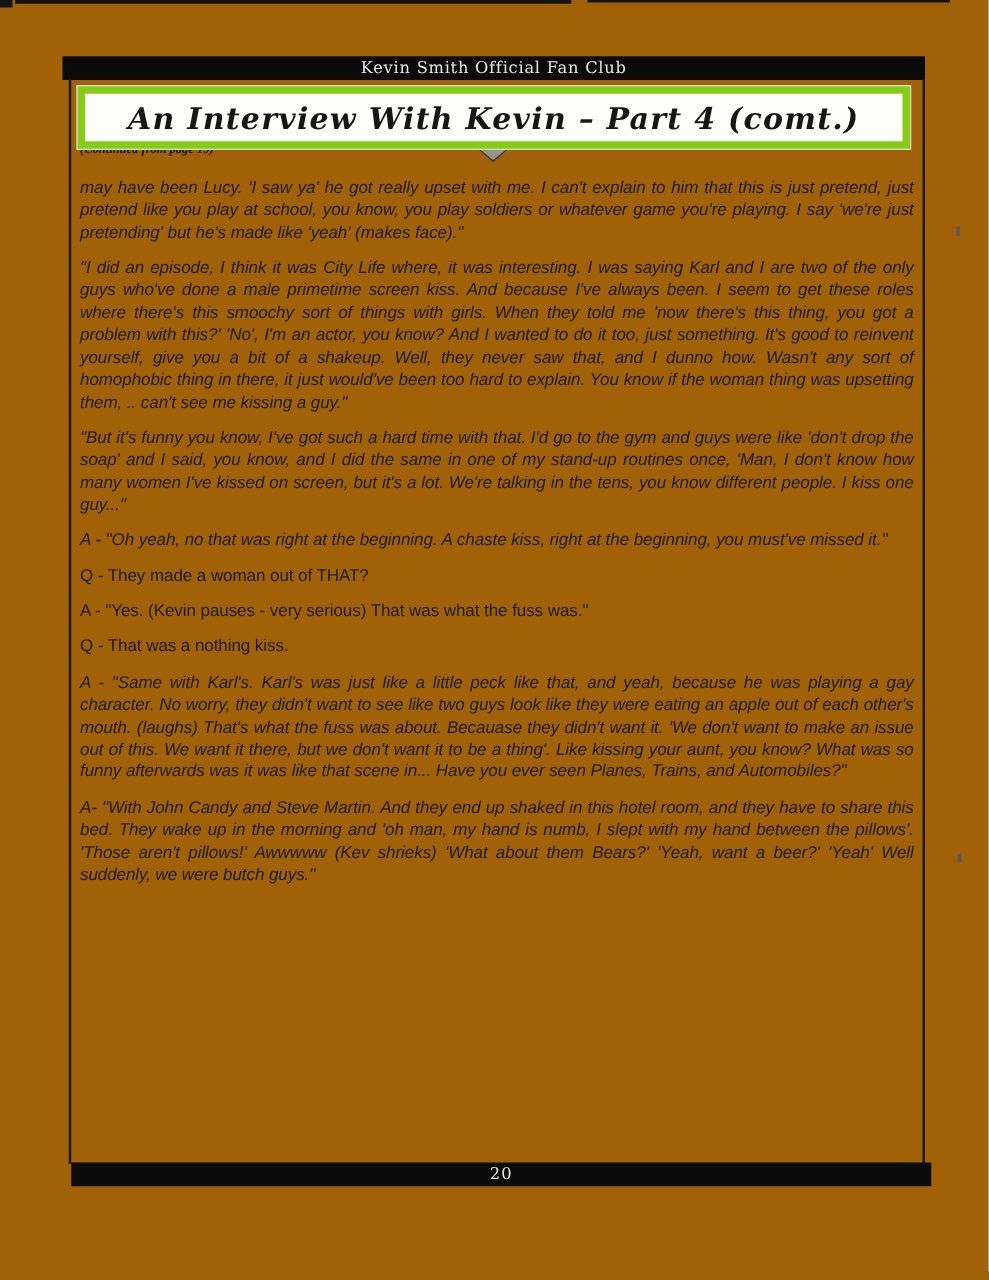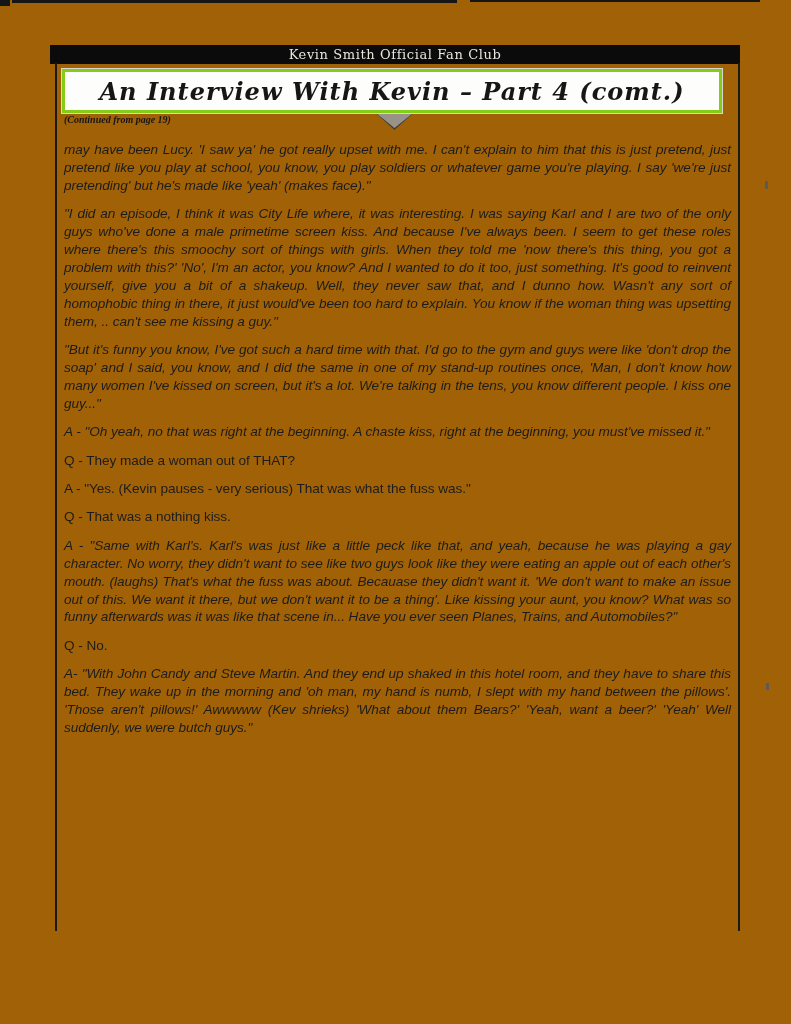--- a/index.html
+++ b/index.html
@@ -26,21 +26,21 @@
     font-size:13px;letter-spacing:0.6px;
   }
   
   .rule-v{position:absolute;top:63px;width:2px;height:868px;background:#1a1a1a;}
   .rule-left{left:55px;}
   .rule-right{left:738px;}
   
   .title-box{
     position:absolute;left:62px;top:69px;width:654px;height:38px;
     background:#fdfdfb;
-    border:3px solid #84cc16;
+    border:6px solid #84cc16;
     box-shadow:0 0 0 1px #d8d8d2;
     display:flex;align-items:center;justify-content:center;
     z-index:2;
   }
   .title-box span{
     font-family:"DejaVu Serif",serif;
     font-style:italic;font-weight:bold;
     font-size:24px;letter-spacing:1px;
     color:#161616;
     white-space:nowrap;
@@ -119,18 +119,20 @@
 
   <div class="body-text">
     <p class="ital">may have been Lucy. 'I saw ya' he got really upset with me. I can't explain to him that this is just pretend, just pretend like you play at school, you know, you play soldiers or whatever game you're playing. I say 'we're just pretending' but he's made like 'yeah' (makes face)."</p>
     <p class="ital">"I did an episode, I think it was City Life where, it was interesting. I was saying Karl and I are two of the only guys who've done a male primetime screen kiss. And because I've always been. I seem to get these roles where there's this smoochy sort of things with girls. When they told me 'now there's this thing, you got a problem with this?' 'No', I'm an actor, you know? And I wanted to do it too, just something. It's good to reinvent yourself, give you a bit of a shakeup. Well, they never saw that, and I dunno how. Wasn't any sort of homophobic thing in there, it just would've been too hard to explain. You know if the woman thing was upsetting them, .. can't see me kissing a guy."</p>
     <p class="ital">"But it's funny you know, I've got such a hard time with that. I'd go to the gym and guys were like 'don't drop the soap' and I said, you know, and I did the same in one of my stand-up routines once, 'Man, I don't know how many women I've kissed on screen, but it's a lot. We're talking in the tens, you know different people. I kiss one guy..."</p>
     <p class="ital">A - "Oh yeah, no that was right at the beginning. A chaste kiss, right at the beginning, you must've missed it."</p>
     <p class="upr">Q - They made a woman out of THAT?</p>
     <p class="upr">A - "Yes. (Kevin pauses - very serious) That was what the fuss was."</p>
     <p class="upr">Q - That was a nothing kiss.</p>
     <p class="ital">A - "Same with Karl's. Karl's was just like a little peck like that, and yeah, because he was playing a gay character. No worry, they didn't want to see like two guys look like they were eating an apple out of each other's mouth. (laughs) That's what the fuss was about. Becauase they didn't want it. 'We don't want to make an issue out of this. We want it there, but we don't want it to be a thing'. Like kissing your aunt, you know? What was so funny afterwards was it was like that scene in... Have you ever seen Planes, Trains, and Automobiles?"</p>
-    <p class="upr">Q - No.</p>
     <p class="ital">A- "With John Candy and Steve Martin. And they end up shaked in this hotel room, and they have to share this bed. They wake up in the morning and 'oh man, my hand is numb, I slept with my hand between the pillows'. 'Those aren't pillows!' Awwwww (Kev shrieks) 'What about them Bears?' 'Yeah, want a beer?' 'Yeah' Well suddenly, we were butch guys."</p>
   </div>
 
+  <div class="footer-bar">
+    <span>20</span>
+  </div>
 
 </div>
 
 </body></html>

